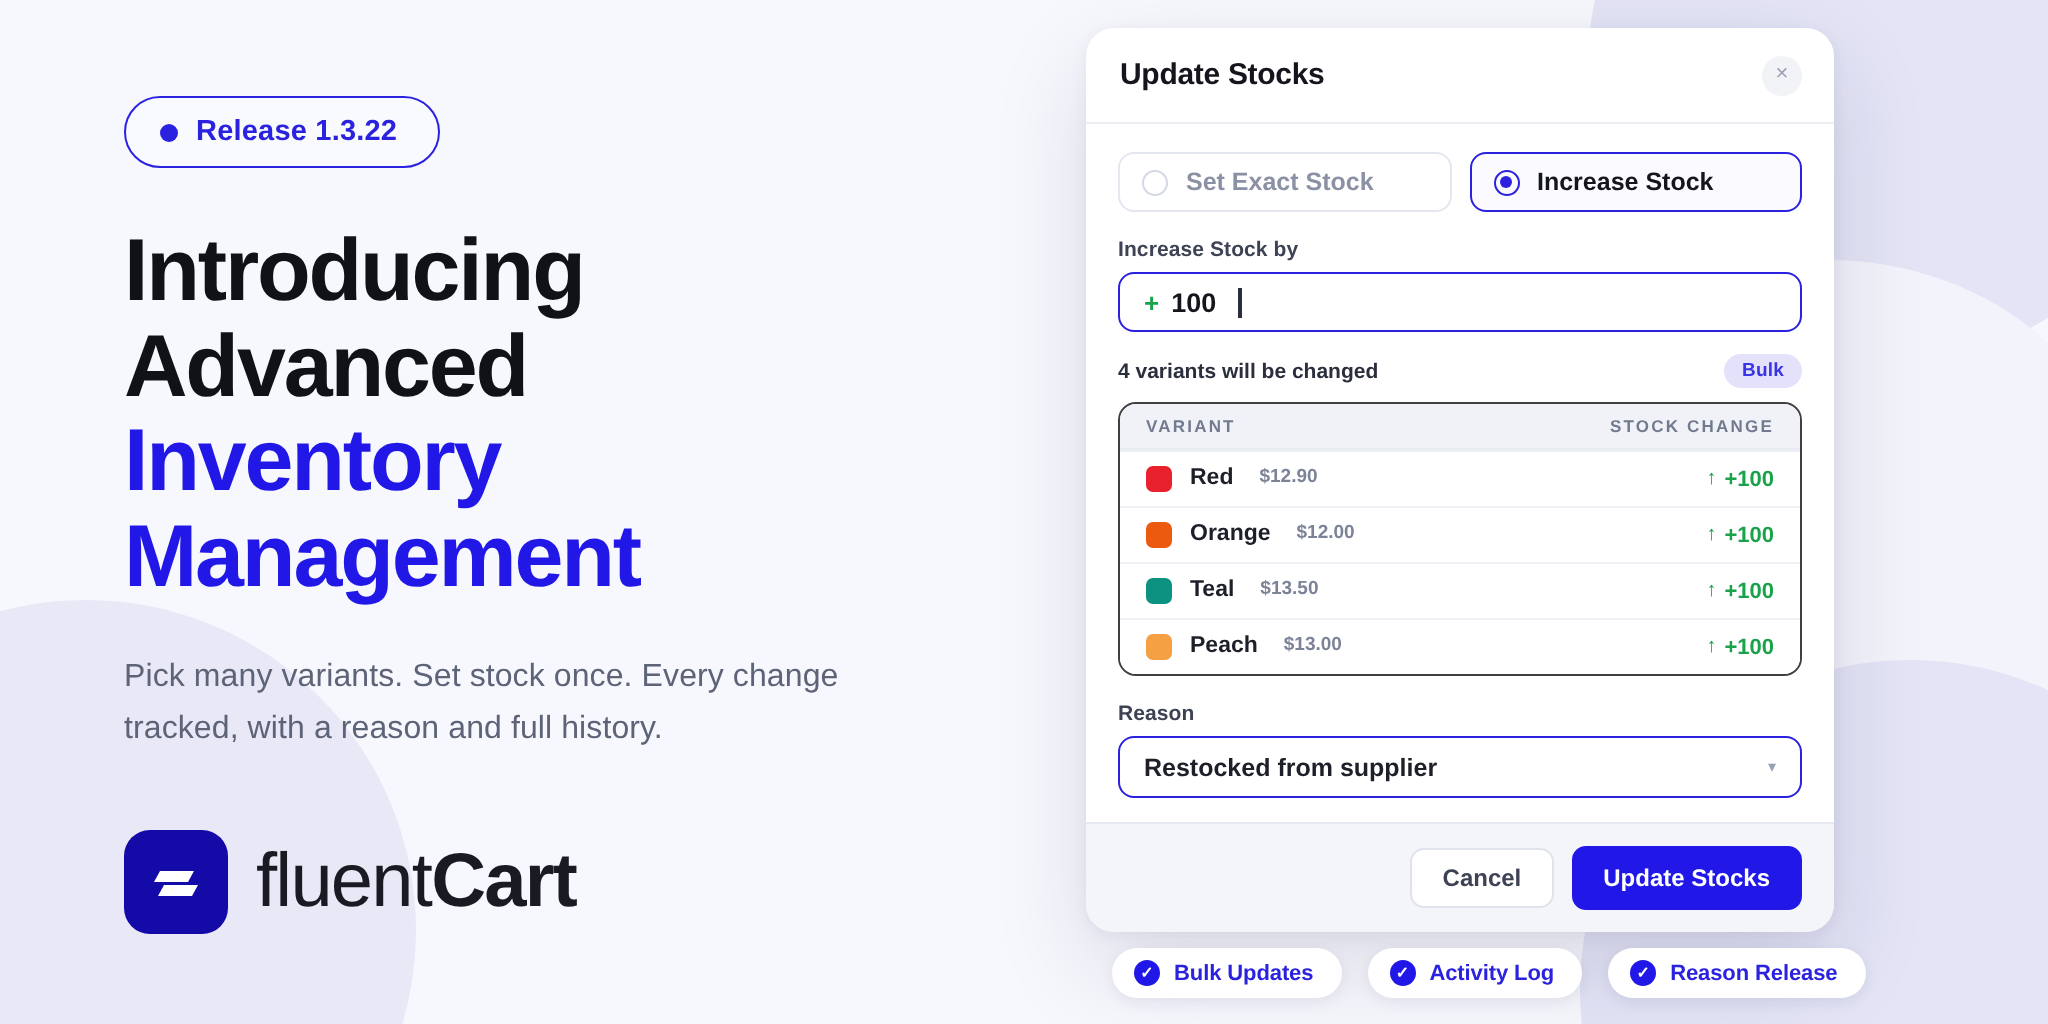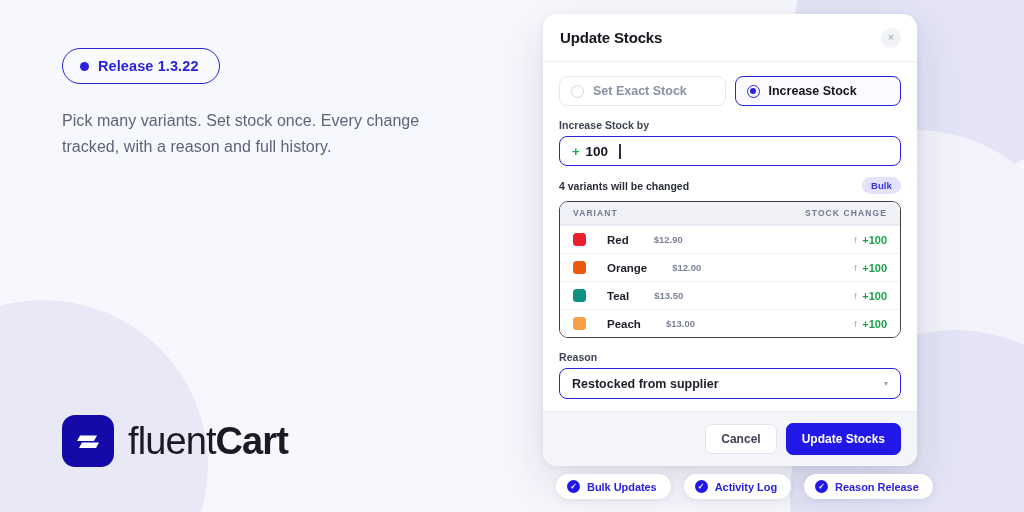--- a/index.html
+++ b/index.html
@@ -107,21 +107,21 @@
     display:flex; justify-content:space-between; align-items:center;
     background:#f1f2f7; padding:6px 13px; border-bottom:1px solid #e8eaf1;
   }
   .vth { font-size:8.5px; font-weight:700; color:#717a8f; letter-spacing:1.1px; }
 
   .vrow {
     display:flex; align-items:center; justify-content:space-between;
     padding:7px 13px; border-top:1px solid #eef0f5; background:#fff;
   }
   .vrow:first-of-type { border-top:none; }
-  .vleft { display:flex; align-items:center; gap:21px; }
+  .vleft { display:flex; align-items:flex-start; gap:9px; }
   .swatch { width:13px; height:13px; border-radius:3.5px; flex:0 0 auto; }
   .vname { font-size:11.5px; font-weight:700; color:#1d1f29; }
   .vprice { font-size:9.5px; color:#7c8398; font-weight:700; margin-left:4px; }
   .vchange { font-size:11px; font-weight:700; color:#1aa34a; display:flex; align-items:center; gap:4px; }
   .uparrow { font-size:10px; }
 
   .select-box {
     height:31px; border:1.7px solid #2b22e0; border-radius:8px; background:#fff;
     display:flex; align-items:center; justify-content:space-between; padding:0 12px; cursor:pointer;
   }
@@ -161,20 +161,25 @@
   <div class="blob blob-bl"></div>
 </div>
 
 <div class="hero">
 
   <div class="release-badge">
     <span class="release-dot"></span>
     <span class="release-text">Release 1.3.22</span>
   </div>
 
+  <div class="headline">
+    <div class="line line-dark">Introducing Advanced</div>
+    <div class="line line-blue">Inventory</div>
+    <div class="line line-blue">Management</div>
+  </div>
 
   <div class="subcopy">
     <div>Pick many variants. Set stock once. Every change</div>
     <div>tracked, with a reason and full history.</div>
   </div>
 </div>
 
 <div class="brand">
   <div class="brand-mark">
     <svg width="30" height="30" viewBox="0 0 30 30" aria-hidden="true">

